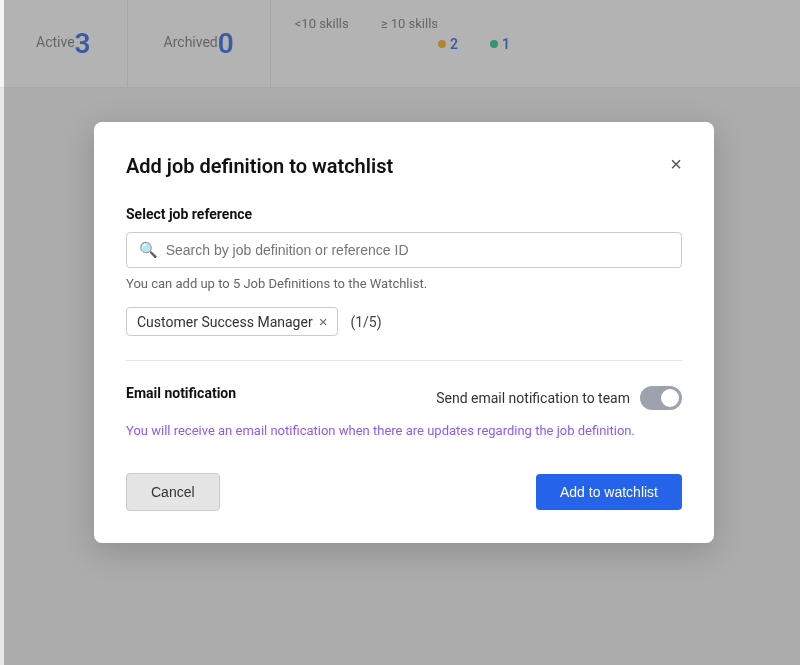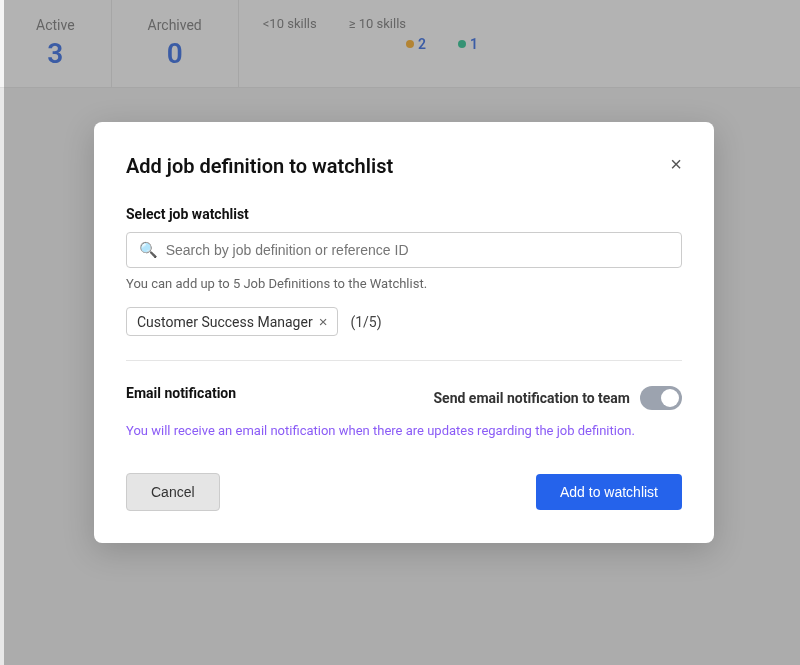--- a/index.html
+++ b/index.html
@@ -24,21 +24,21 @@
     .stats-bar {
       display: flex;
       background: #f5f5f5;
       border-bottom: 1px solid #ddd;
       height: 88px;
       align-items: center;
     }
 
     .stat-item {
       display: flex;
-      flex-direction: column;
+      flex-direction: row;
       align-items: center;
       justify-content: center;
       padding: 16px 36px;
       border-right: 1px solid #ddd;
       height: 100%;
     }
 
     .stat-label {
       font-size: 14px;
       color: #666;
@@ -219,21 +219,20 @@
       display: flex;
       align-items: center;
       justify-content: space-between;
       margin-bottom: 10px;
     }
 
     .toggle-row {
       display: flex;
       align-items: center;
       gap: 10px;
-      font-weight: bold;
     }
 
     .toggle-label {
       font-size: 14px;
       color: #333;
     }
 
     .toggle {
       width: 42px;
       height: 24px;
@@ -321,21 +320,21 @@
 
 <div class="overlay">
   <div class="modal">
 
     <div class="modal-header">
       <span class="modal-title">Add job definition to watchlist</span>
       <button class="close-btn">×</button>
     </div>
 
     <div>
-      <div class="section-label">Select job watchlist</div>
+      <div class="section-label">Select job reference</div>
 
       <div class="search-box">
         <span class="search-icon">🔍</span>
         <input class="search-input" type="text" placeholder="Search by job definition or reference ID" style="">
       </div>
 
       <p class="hint-text">You can add up to 5 Job Definitions to the Watchlist.</p>
 
       <div class="tags-row">
         <div class="tag">

